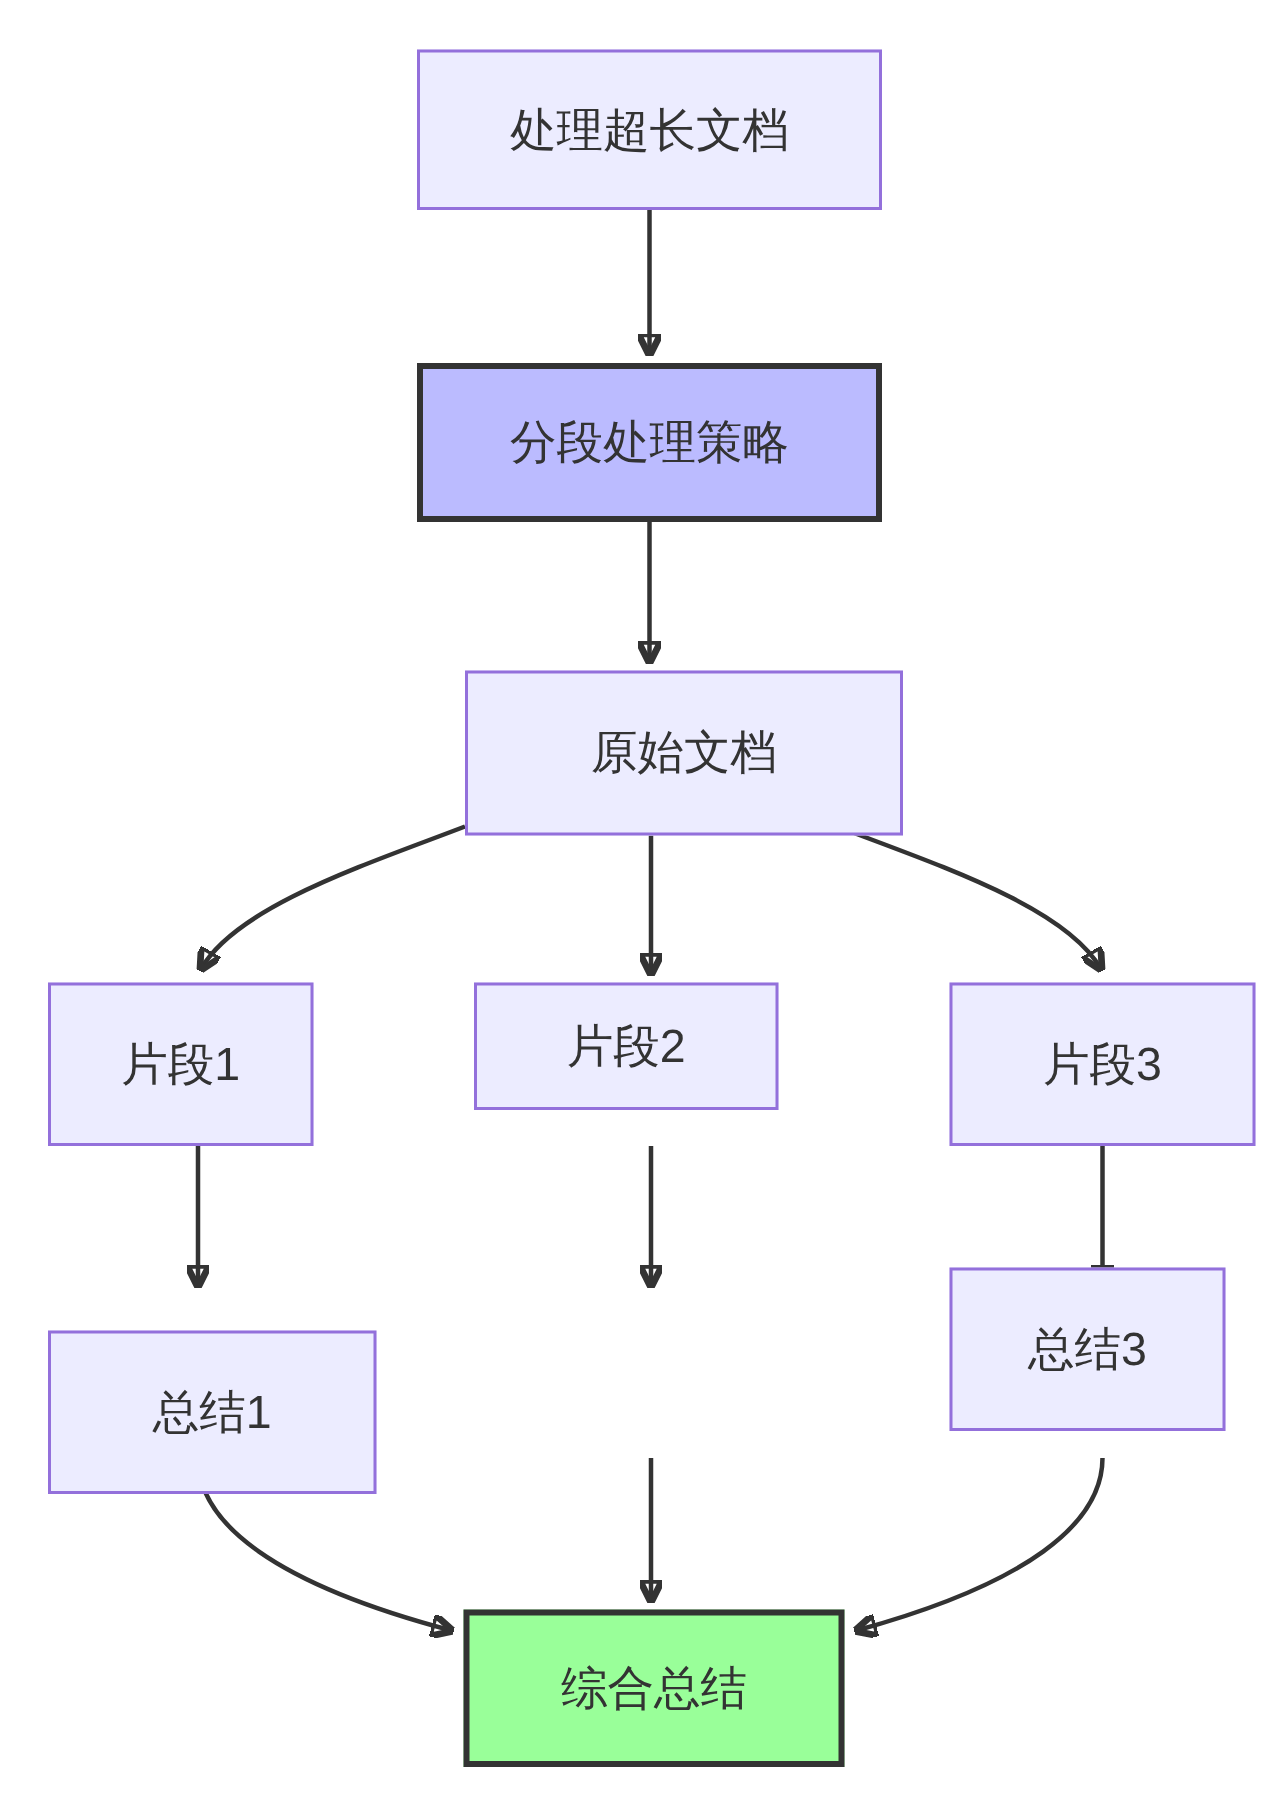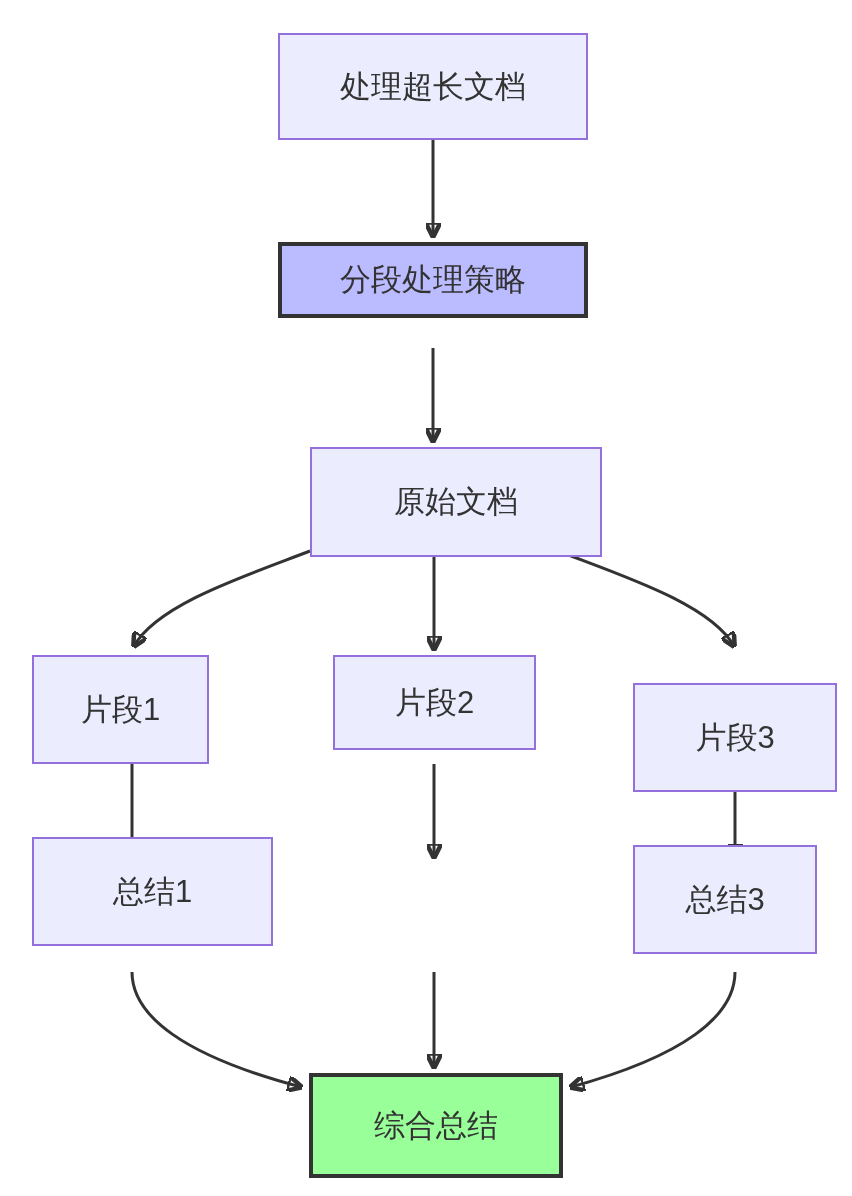--- a/index.html
+++ b/index.html
@@ -71,41 +71,41 @@
     <path d="M735,764 L735,857" marker-end="url(#arrow)"></path>
     <path d="M132,972 C132,1016 184,1056 301,1087" marker-end="url(#arrow)"></path>
     <path d="M434,972 L434,1067" marker-end="url(#arrow)"></path>
     <path d="M735,972 C735,1016 684,1056 571,1087" marker-end="url(#arrow)"></path>
   </svg>
 
   <div class="node" style="left:278px; top:33px; width:310px; height:107px">
     <span>处理超长文档</span>
   </div>
 
-  <div class="node highlight-purple" style="left:278px; top:242px; width:310px; height:76px">
+  <div class="node highlight-purple" style="left:278px; top:242px; width:310px; height:106px">
     <span>分段处理策略</span>
   </div>
 
   <div class="node" style="left:310px; top:447px; width:292px; height:110px">
     <span>原始文档</span>
   </div>
 
   <div class="node" style="left:32px; top:655px; width:177px; height:109px">
     <span>片段1</span>
   </div>
 
-  <div class="node" style="left:333px; top:655px; width:203px; height:95px">
+  <div class="node" style="left:316px; top:655px; width:203px; height:85px">
     <span>片段2</span>
   </div>
 
-  <div class="node" style="left:633px; top:683px; width:204px; height:109px">
+  <div class="node" style="left:633px; top:655px; width:204px; height:109px">
     <span>片段3</span>
   </div>
 
-  <div class="node" style="left:32px; top:837px; width:241px; height:109px">
+  <div class="node" style="left:32px; top:887px; width:219px; height:109px">
     <span>总结1</span>
   </div>
 
 
   <div class="node" style="left:633px; top:845px; width:184px; height:109px">
     <span>总结3</span>
   </div>
 
   <div class="node highlight-green" style="left:309px; top:1073px; width:254px; height:105px">
     <span>综合总结</span>

